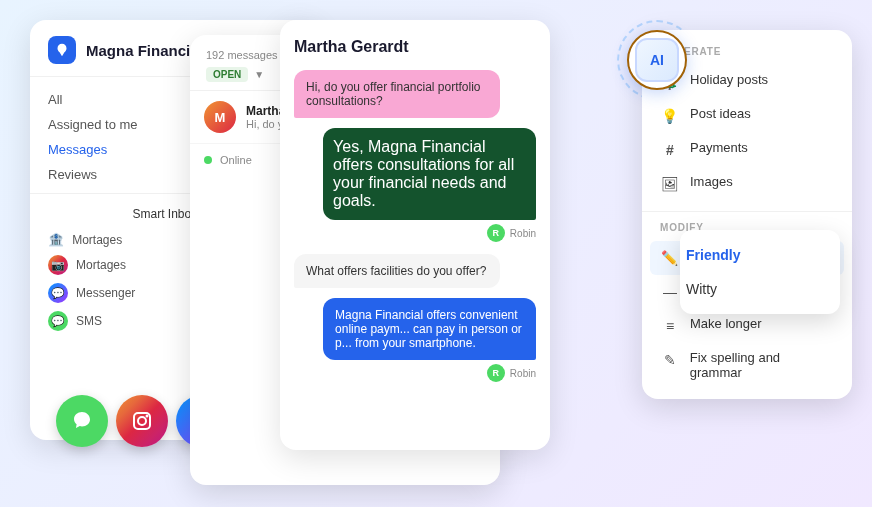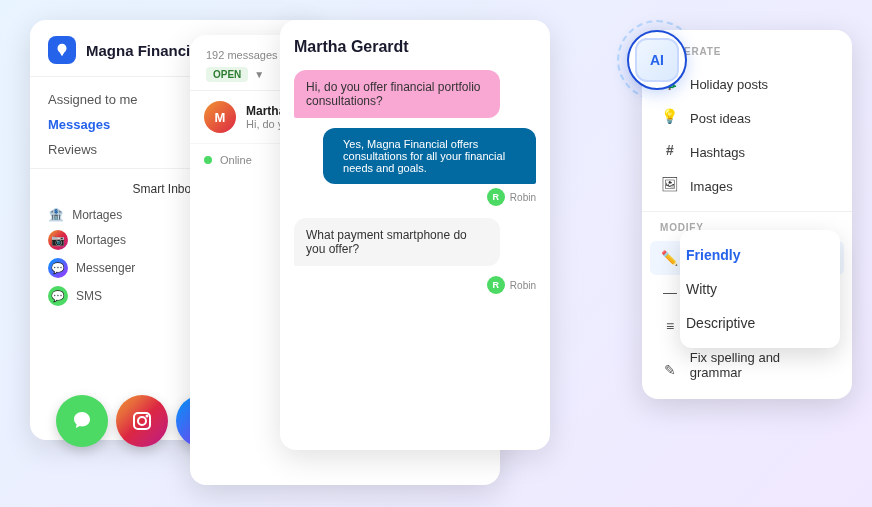--- a/index.html
+++ b/index.html
@@ -51,21 +51,21 @@
       padding: 10px 0;
     }
     .nav-item {
       display: flex;
       align-items: center;
       justify-content: space-between;
       padding: 5px 18px;
       font-size: 13px;
       color: #555;
     }
-    .nav-item.active { color: #2563eb; font-weight: 700; text-align: center; }
+    .nav-item.active { color: #2563eb; font-weight: 400; text-align: center; }
     .nav-item .count { font-size: 12px; color: #888; }
     .nav-item.active .count { color: #2563eb; }
     .nav-divider { height: 1px; background: #f0f0f0; margin: 6px 0; }
     .nav-section-title {
       display: flex;
       align-items: center;
       justify-content: center;
       padding: 6px 18px;
       font-size: 12px;
       font-weight: 400;
@@ -199,24 +199,24 @@
     .msg-received {
       background: #f9a8d4;
       border-radius: 12px 12px 12px 2px;
       padding: 10px 12px;
       font-size: 12px;
       color: #333;
       margin-bottom: 10px;
       max-width: 85%;
     }
     .msg-sent {
-      background: #0369a1;
+      background: #14532d;
       border-radius: 12px 12px 2px 12px;
-      padding: 10px 20px;
-      font-size: 11px;
+      padding: 10px 10px;
+      font-size: 16px;
       color: #fff;
       margin-bottom: 4px;
       max-width: 88%;
       margin-left: auto;
     }
     .msg-sender-row {
       display: flex;
       align-items: center;
       gap: 5px;
       margin-bottom: 12px;
@@ -262,21 +262,21 @@
       top: 30px;
       width: 60px;
       height: 60px;
       background: #fff;
       border-radius: 50%;
       box-shadow: 0 4px 16px rgba(37,99,235,0.25);
       display: flex;
       align-items: center;
       justify-content: center;
       z-index: 10;
-      border: 2px solid #1d4ed8;
+      border: 2px solid #a16207;
     }
     .ai-badge-inner {
       width: 44px;
       height: 44px;
       border: 2px solid #c8d8ff;
       border-radius: 12px;
       display: flex;
       align-items: center;
       justify-content: center;
       background: linear-gradient(135deg, #eff6ff, #dbeafe);
@@ -311,21 +311,21 @@
     .section-label {
       font-size: 10px;
       font-weight: 700;
       letter-spacing: 0.08em;
       color: #aaa;
       padding: 0 18px;
       margin-bottom: 8px;
     }
     .gen-item {
       display: flex;
-      align-items: flex-end;
+      align-items: flex-start;
       gap: 10px;
       padding: 7px 18px;
       font-size: 13px;
       color: #333;
       cursor: pointer;
     }
     .gen-icon {
       width: 20px;
       height: 20px;
       display: flex;
@@ -374,20 +374,24 @@
 <div class="card-sidebar">
   <div class="sidebar-header">
     <div class="sidebar-logo">
       <svg viewBox="0 0 20 20" fill="none">
         <path d="M10 3C7.2 3 5 5.2 5 8c0 1.8.9 3.4 2.3 4.4L10 17l2.7-4.6C14.1 11.4 15 9.8 15 8c0-2.8-2.2-5-5-5z" fill="white"></path>
       </svg>
     </div>
     <span class="sidebar-title">Magna Financial</span>
   </div>
   <div class="sidebar-nav">
+    <div class="nav-item">
+      <span>All</span>
+      <span class="count">3.5K</span>
+    </div>
     <div class="nav-item">
       <span>Assigned to me</span>
       <span class="count">28</span>
     </div>
     <div class="nav-item active">
       <span>Messages</span>
       <span class="count">28</span>
     </div>
     <div class="nav-item">
       <span>Reviews</span>
@@ -475,21 +479,22 @@
 </div>
 
 <div class="chat-conversation">
   <div class="chat-user-name">Martha Gerardt</div>
   <div class="msg-received">Hi, do you offer financial portfolio consultations?</div>
   <div class="msg-sent">Yes, Magna Financial offers consultations for all your financial needs and goals.</div>
   <div class="msg-sender-row">
     <div class="msg-sender-avatar">R</div>
     <span class="msg-sender-name">Robin</span>
   </div>
-  <div class="msg-received-2">What payment smartphone do you offer?</div>
+  <div class="msg-received-2">What offers facilities do you offer?</div>
+  <div class="msg-sent-2">Magna Financial offers convenient online paym... can pay in person or p... from your smartphone.</div>
   <div class="msg-sender-row">
     <div class="msg-sender-avatar">R</div>
     <span class="msg-sender-name">Robin</span>
   </div>
 </div>
 
 <div class="ai-ring"></div>
 <div class="ai-badge">
   <div class="ai-badge-inner">
     <span>AI</span>
@@ -501,21 +506,21 @@
   <div class="gen-item">
     <span class="gen-icon">🎄</span>
     <span>Holiday posts</span>
   </div>
   <div class="gen-item">
     <span class="gen-icon">💡</span>
     <span>Post ideas</span>
   </div>
   <div class="gen-item">
     <span class="gen-icon" style="font-weight:700;color:#555;">#</span>
-    <span>Hashtags</span>
+    <span>Payments</span>
   </div>
   <div class="gen-item">
     <span class="gen-icon">🖼</span>
     <span>Images</span>
   </div>
 
   <div class="modify-section">
     <div class="section-label">MODIFY</div>
     <div class="gen-item active-item">
       <span class="gen-icon" style="color:#2563eb;">✏️</span>
@@ -533,14 +538,13 @@
     <div class="gen-item">
       <span class="gen-icon" style="color:#555;">✎</span>
       <span>Fix spelling and grammar</span>
     </div>
   </div>
 </div>
 
 <div class="tone-dropdown">
   <div class="tone-item selected">Friendly</div>
   <div class="tone-item">Witty</div>
-  <div class="tone-item">Descriptive</div>
 </div>
 
 </body></html>

